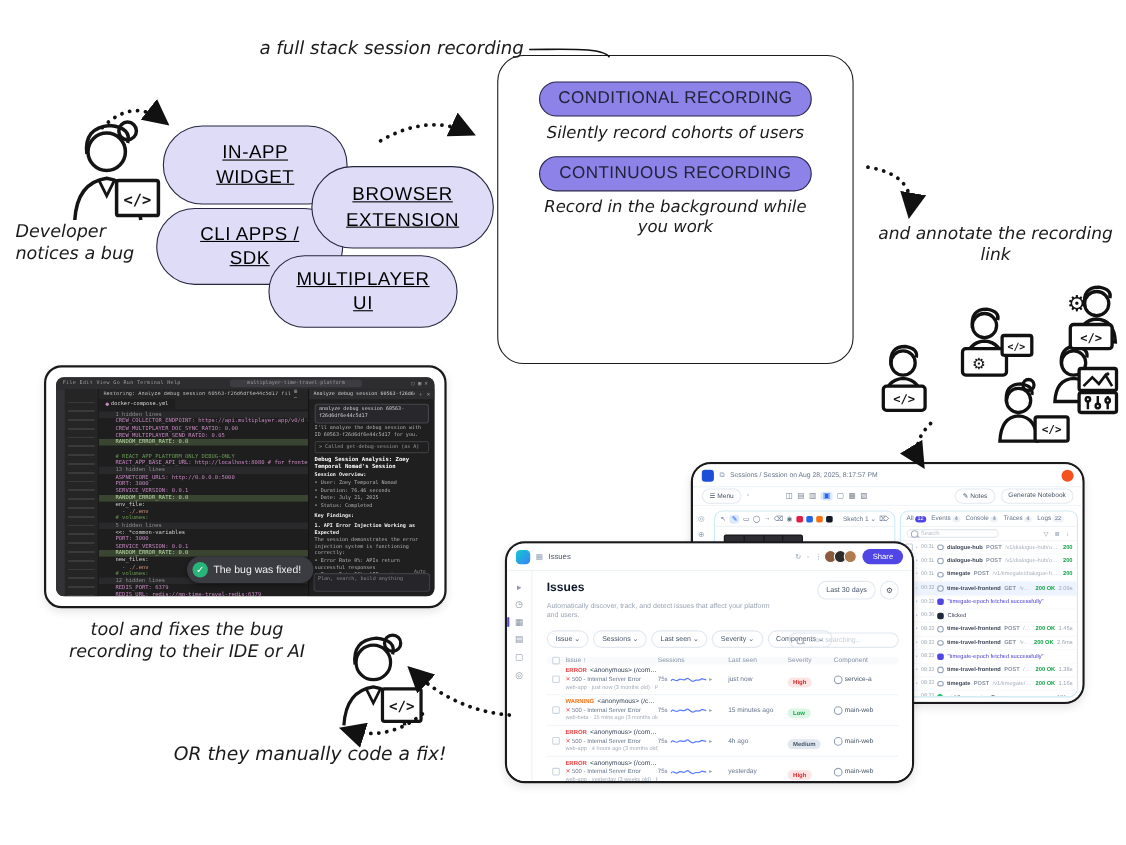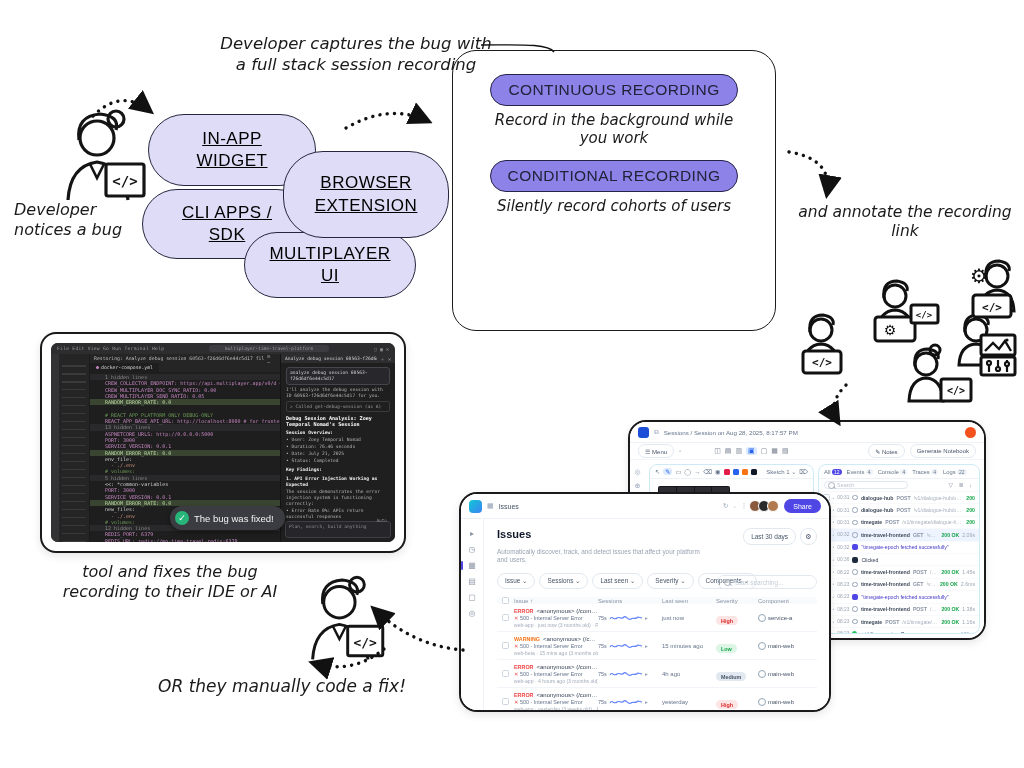--- a/index.html
+++ b/index.html
@@ -177,21 +177,20 @@
 
   
   .overlay{left:0;top:0;width:1024px;height:768px;z-index:6;pointer-events:none;}
 </style>
 </head>
 <body>
 
 <div class="stage">
 
   <div class="abs hand title">
-    <div>Developer captures the bug with</div>
     <div>a full stack session recording</div>
   </div>
 
   <svg class="abs" style="left:50px;top:106px;" width="104" height="96" viewBox="0 0 104 96">
     <circle cx="66" cy="13" r="8" fill="#fff" stroke="#141414" stroke-width="3.2"></circle>
     <circle cx="47" cy="32" r="17" fill="#fff" stroke="#141414" stroke-width="3.2"></circle>
     <path d="M29,34 Q26,10 50,8 Q70,10 66,24" fill="none" stroke="#141414" stroke-width="3.2"></path>
     <path d="M18,94 Q20,60 47,56 Q74,60 78,94" fill="#fff" stroke="#141414" stroke-width="3.2"></path>
     <path d="M40,58 L47,72 L54,58" fill="none" stroke="#141414" stroke-width="2.6"></path>
     <rect x="56" y="58" width="38" height="32" rx="2" fill="#fff" stroke="#141414" stroke-width="3.2"></rect>
@@ -204,33 +203,33 @@
 
   <div class="abs srcpill" style="left:148px;top:114px;width:168px;height:72px;padding:0 34px;z-index:1;box-sizing:border-box;">
       <span class="tx">IN-APP WIDGET</span>
     </div>
   <div class="abs srcpill" style="left:142px;top:189px;width:170px;height:70px;padding:0 30px;z-index:2;box-sizing:border-box;">
       <span class="tx">CLI APPS / SDK</span>
     </div>
   <div class="abs srcpill" style="left:244px;top:232px;width:172px;height:66px;padding:0 22px;z-index:3;box-sizing:border-box;">
       <span class="tx">MULTIPLAYER UI</span>
     </div>
-  <div class="abs srcpill" style="left:283px;top:151px;width:166px;height:87px;padding:12px 18px;z-index:4;box-sizing:border-box;">
+  <div class="abs srcpill" style="left:283px;top:151px;width:166px;height:75px;padding:12px 18px;z-index:4;box-sizing:border-box;">
       <span class="tx">BROWSER EXTENSION</span>
     </div>
 
   <div class="abs recbox">
 
+      <div class="mode">
+        <span class="modepill"><span class="tx">CONDITIONAL RECORDING</span></span>
+        <div class="hand modecap tx">Silently record cohorts of users</div>
+      </div>
       <div class="mode">
         <span class="modepill"><span class="tx">CONTINUOUS RECORDING</span></span>
         <div class="hand modecap tx">Record in the background while you work</div>
-      </div>
-      <div class="mode">
-        <span class="modepill"><span class="tx">CONDITIONAL RECORDING</span></span>
-        <div class="hand modecap tx">Silently record cohorts of users</div>
       </div>
     </div>
 
   <div class="abs hand review">
     <div>and annotate the recording</div>
     <div>link</div>
   </div>
   <svg class="abs" style="left:783px;top:253px;" width="238" height="152" viewBox="0 0 238 152" fill="none" stroke="#111" stroke-width="3">
 
     <path d="M21,112 Q22,92 38,91 Q54,92 55,112 Z" fill="#fff"></path>

